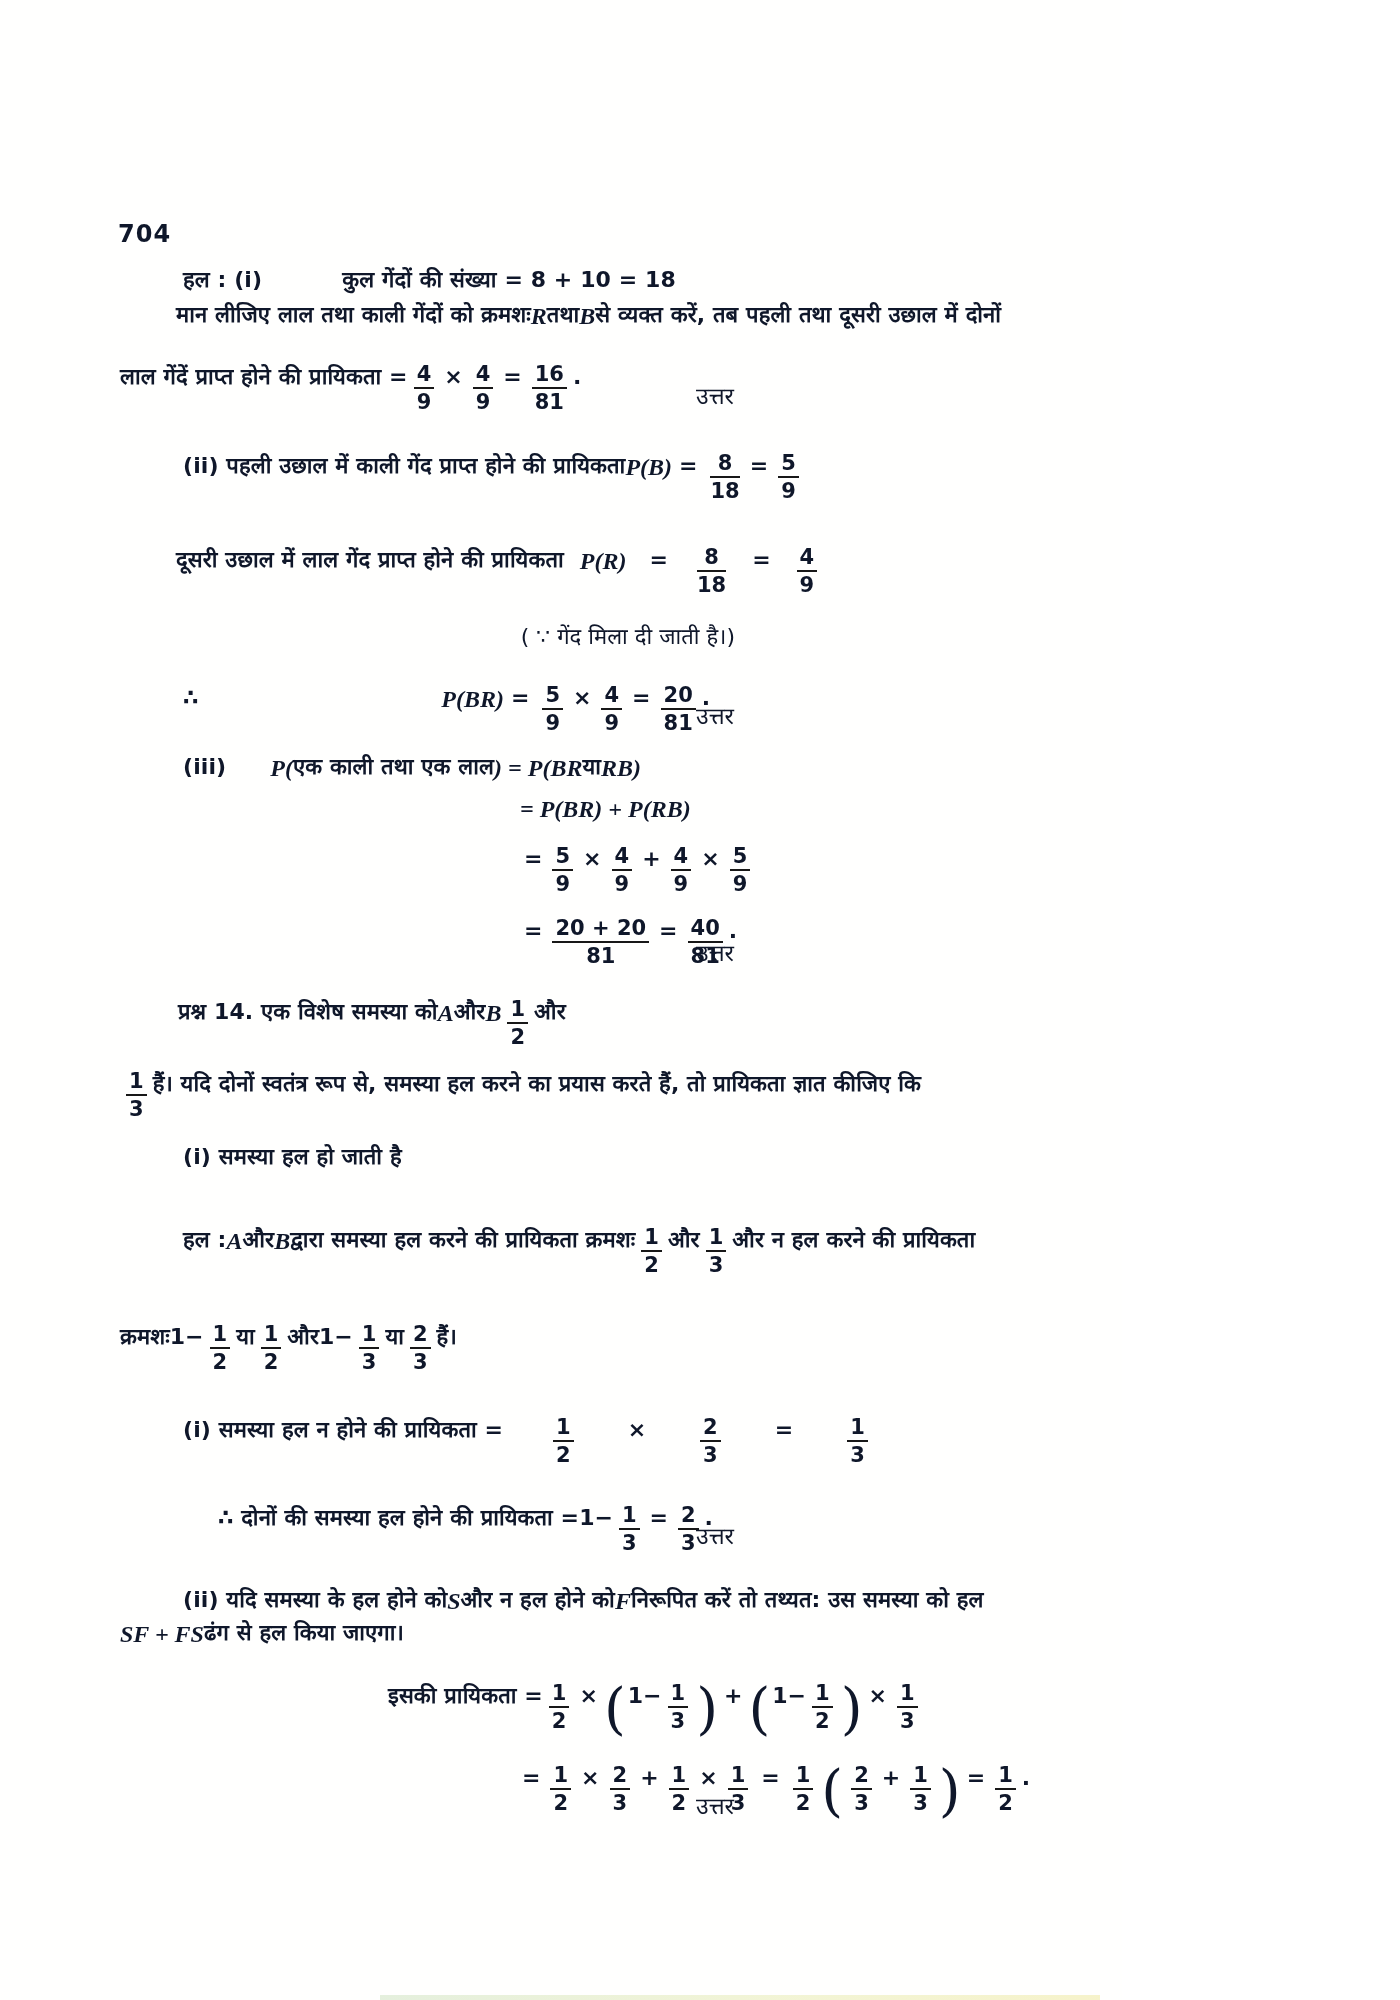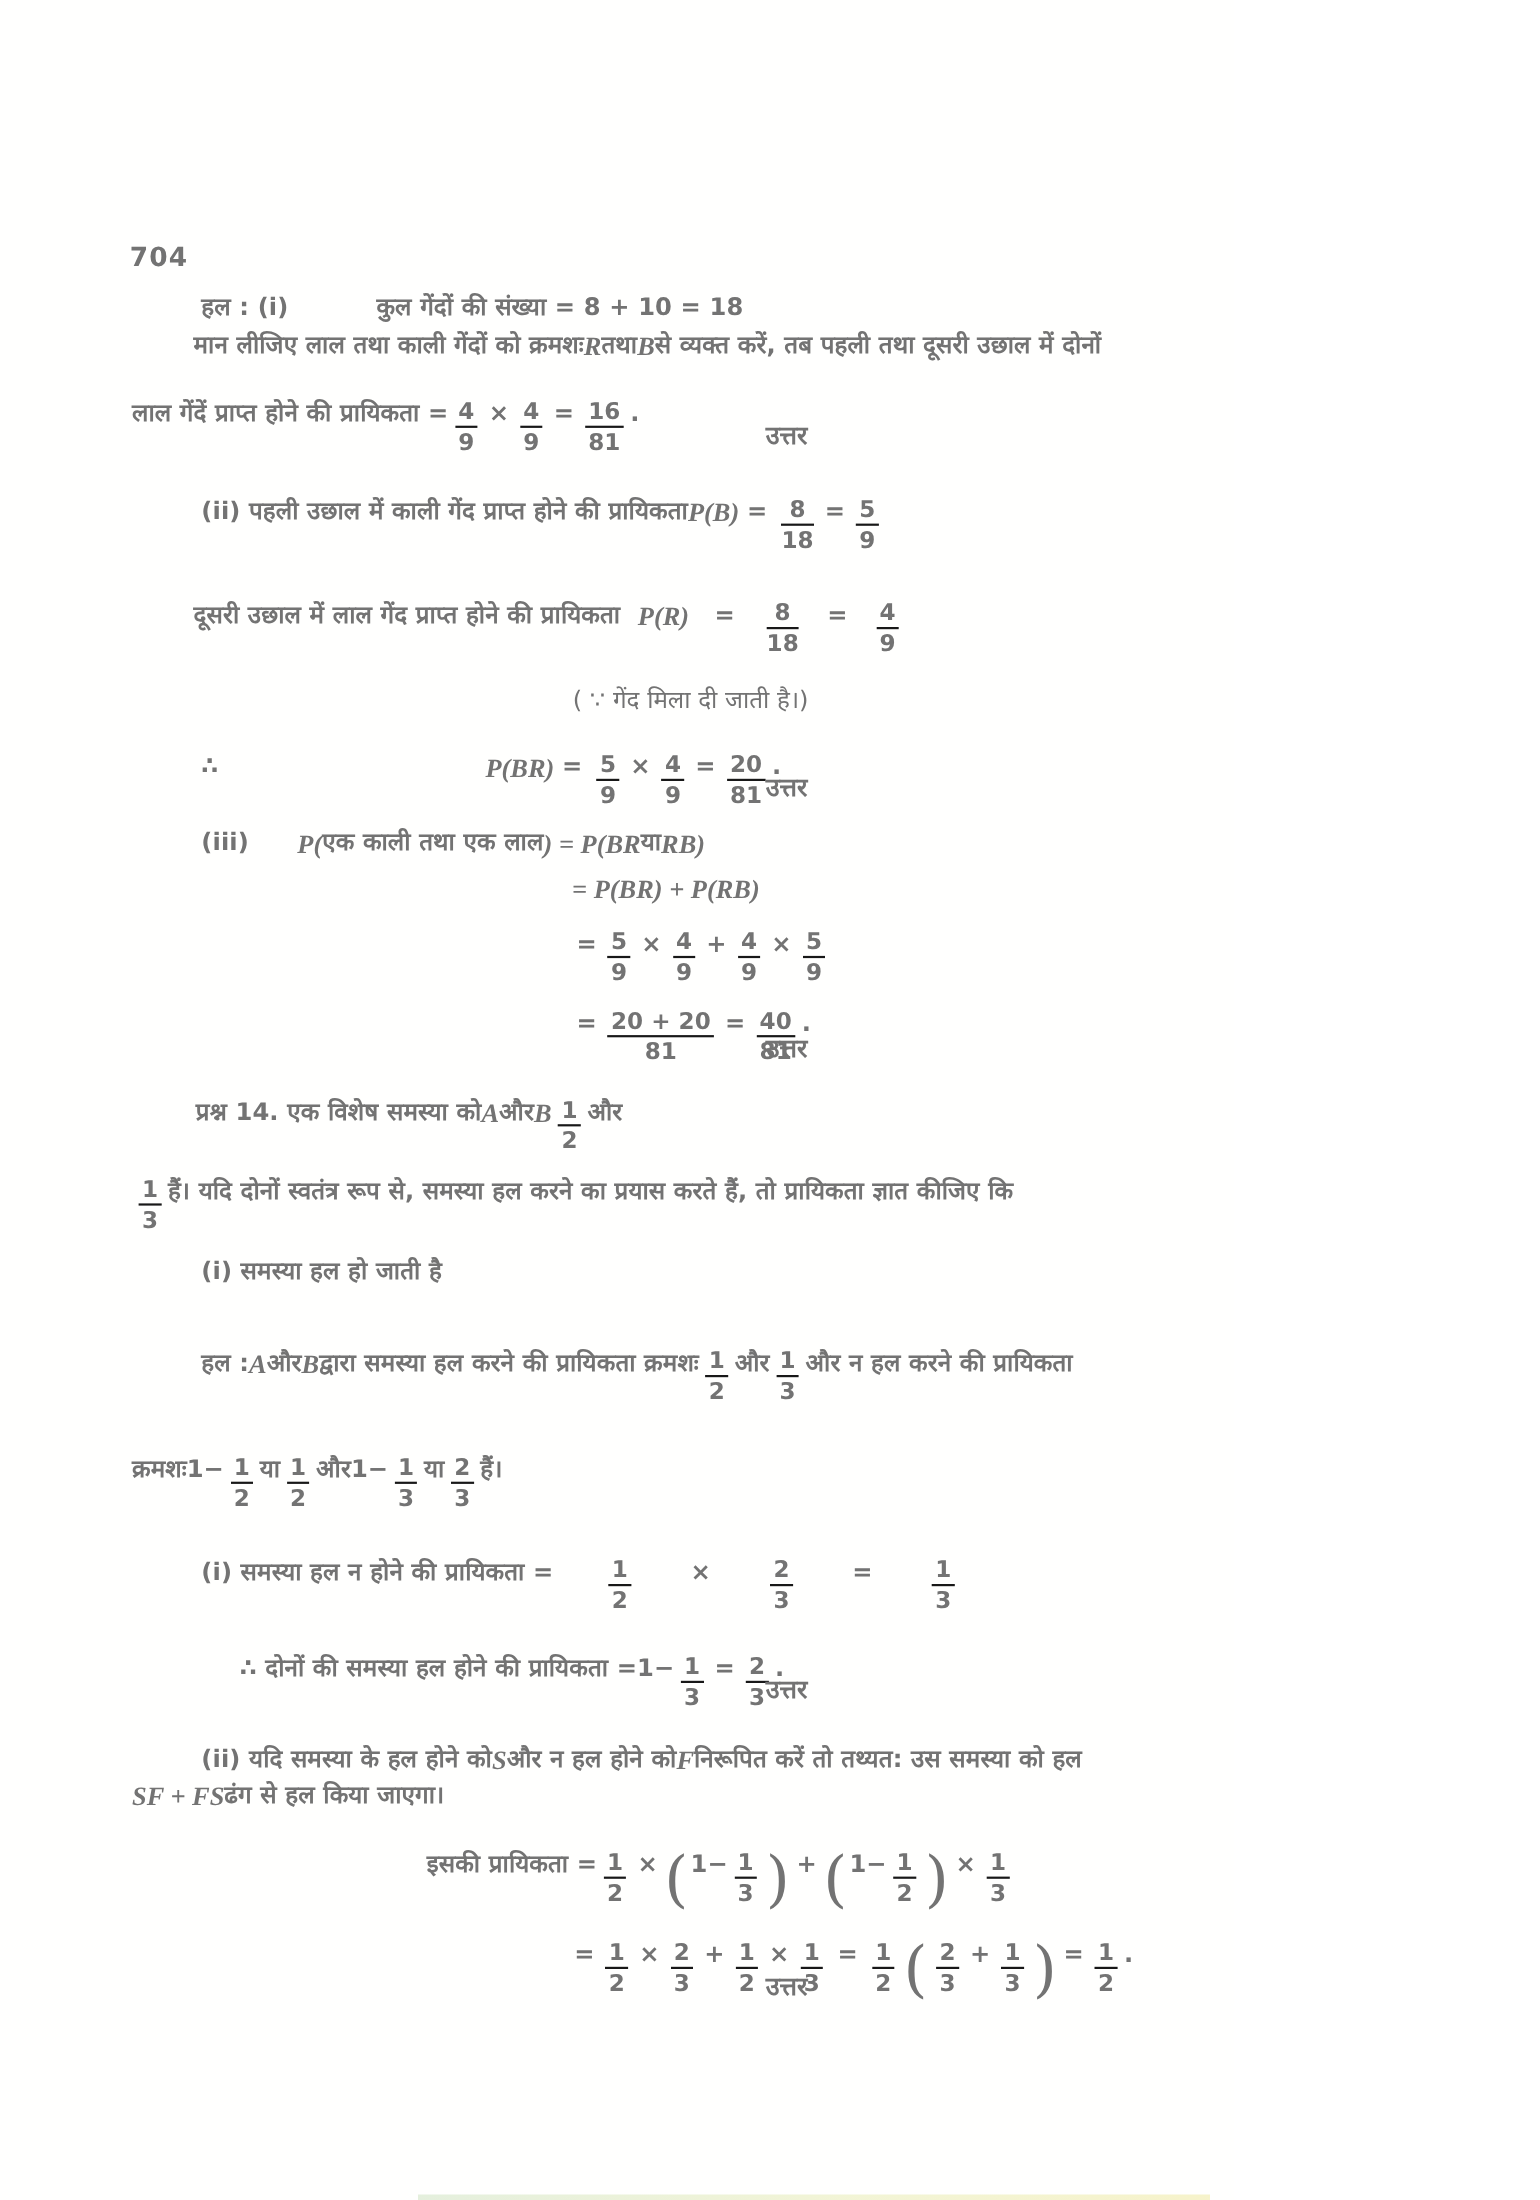--- a/index.html
+++ b/index.html
@@ -1,21 +1,21 @@
 <!DOCTYPE html>
 <html><head>
 <meta charset="utf-8">
 <style>
   * { margin:0; padding:0; box-sizing:border-box; }
   html,body { background:#ffffff; }
   .page {
     position:relative; width:1122px; height:2000px;
     background:#fffffe; overflow:hidden;
     font-family:"DejaVu Sans", sans-serif;
-    font-weight:700; color:#737373;
+    font-weight:700; color:#0f172a;
   }
   .row {
     position:absolute; display:flex; align-items:flex-start;
     white-space:nowrap; font-size:22px; line-height:1.25;
   }
   .txt { letter-spacing:0.1px; }
   .m {
     font-family:"Liberation Serif", serif;
     font-style:italic; font-weight:700; font-size:24px;
   }
@@ -25,21 +25,21 @@
     font-style:normal; font-family:"DejaVu Sans", sans-serif;
   }
   .frac .num { padding:0 3px 1px 3px; }
   .frac .den { border-top:2.5px solid #181818; align-self:stretch; text-align:center; padding-top:2px; }
   .op { margin:0 4px; }
   .eqop { margin:0 7px; }
   .bp {
     font-size:56px; font-weight:400; line-height:0.95;
     font-family:"DejaVu Serif", serif; margin:0 2px;
   }
-  .ans { position:absolute; right:388px; font-size:23px; font-weight:700; }
+  .ans { position:absolute; right:388px; font-size:23px; font-weight:400; }
   .pgnum { position:absolute; font-size:24px; font-weight:700; letter-spacing:1px; }
   .note-right { position:absolute; right:387px; font-size:22px; font-weight:400; }
   .scan-strip {
     position:absolute; left:380px; top:1995px; width:720px; height:5px;
     background:linear-gradient(90deg, #cfe3c2 0%, #e8ecb4 55%, #efe9a0 100%);
     opacity:0.55;
   }
 </style>
 </head>
 <body>

